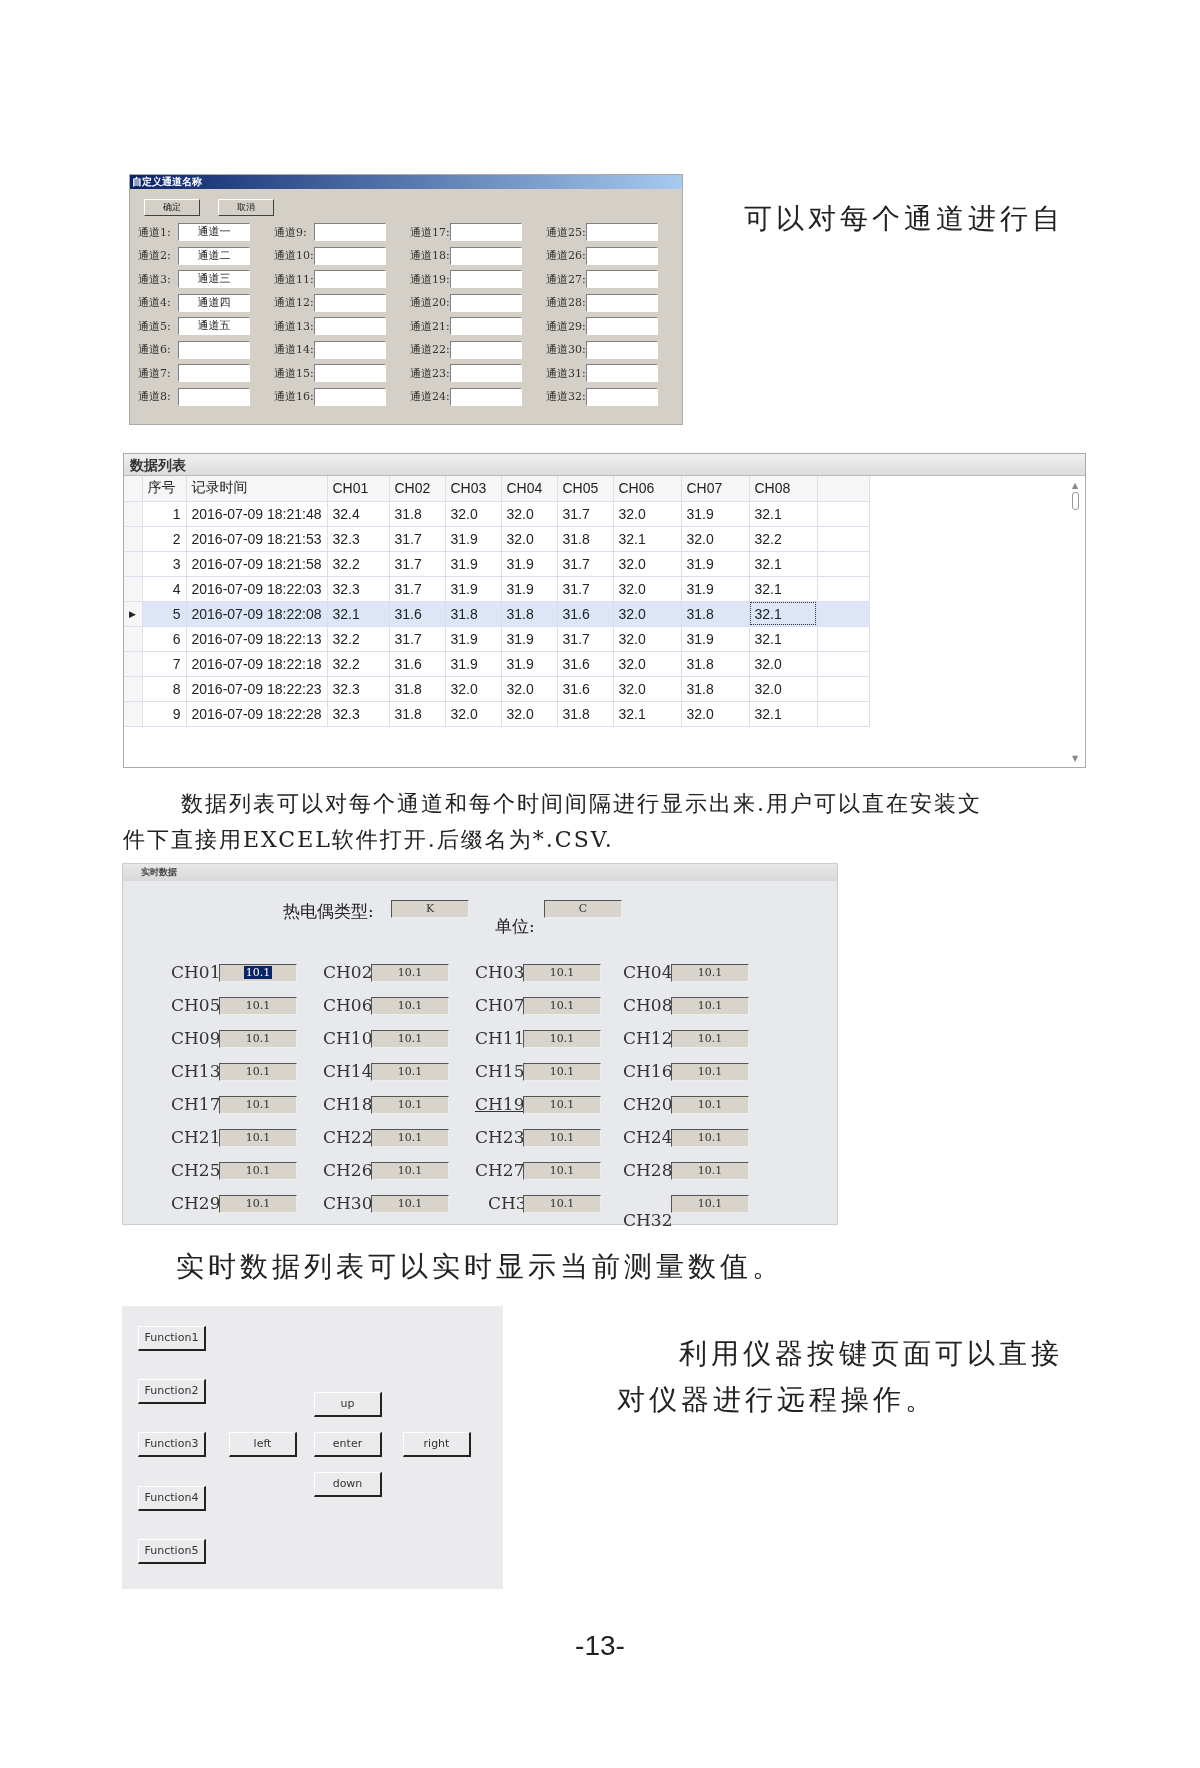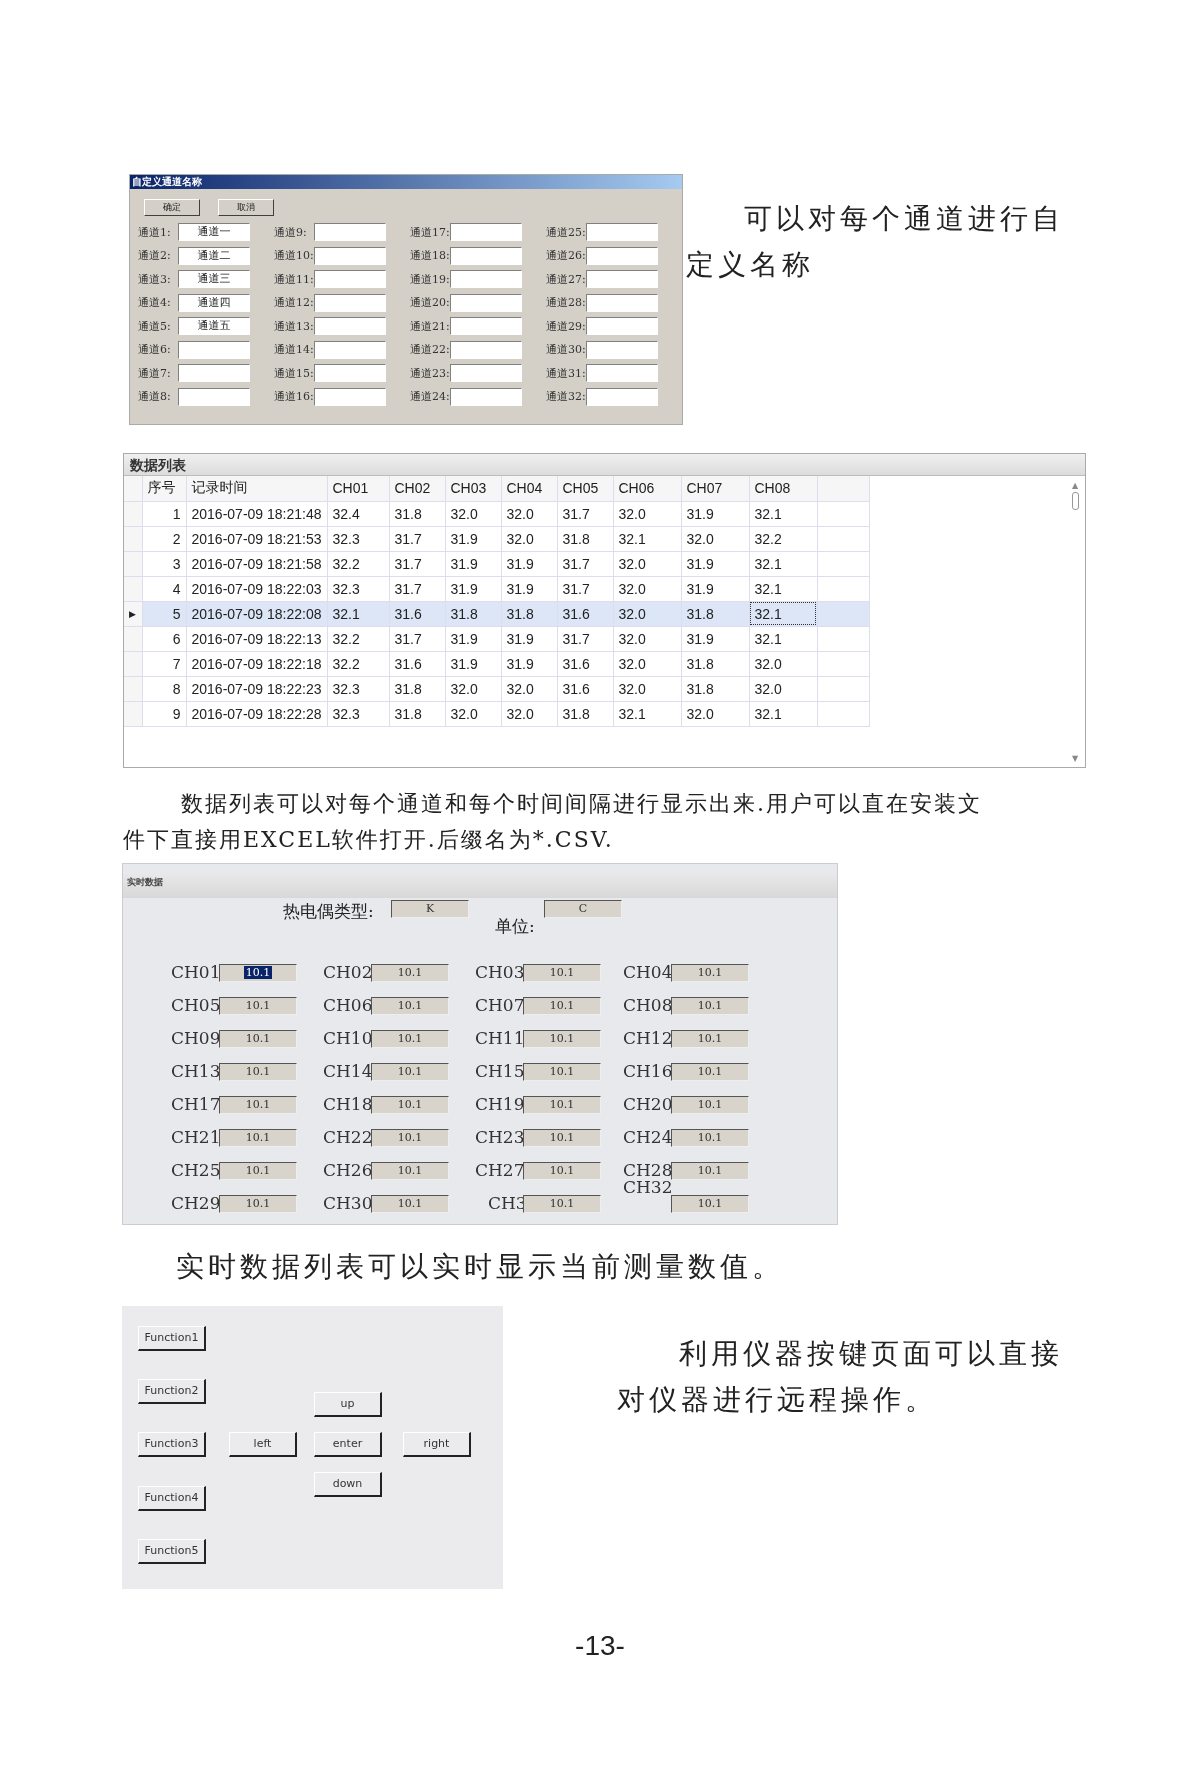--- a/index.html
+++ b/index.html
@@ -18,21 +18,21 @@
 #tbl{left:123px;top:453px;width:963px;height:315px;border:1px solid #aaa;background:#fff;overflow:hidden;}
 #tbl .cap{height:22px;background:linear-gradient(#f0f0f0,#dcdcdc);font-size:14px;font-weight:bold;padding-left:6px;line-height:22px;color:#333;border-bottom:1px solid #bbb;font-family:"DejaVu Sans",sans-serif;}
 #tbl table{border-collapse:collapse;font-family:"Liberation Sans",sans-serif;font-size:14px;}
 #tbl td,#tbl th{border-right:1px solid #dde;border-bottom:1px solid #dde;height:25px;padding:0 5px;text-align:left;font-weight:normal;white-space:nowrap;}
 #tbl th{background:#f6f6f6;}
 #tbl tr.sel td{background:#dce6f7;}
 #tbl .num{text-align:right;}
 #tbl .sb{position:absolute;right:0;top:23px;width:20px;height:290px;background:#fff;}
 
 #rt{left:122px;top:863px;width:716px;height:362px;background:#e8e9ec;border:1px solid #ccc;}
-#rt .cap{height:24px;background:linear-gradient(#e8e8e8,#d8d8d8);font-size:9px;line-height:16px;padding-left:4px;font-weight:bold;color:#444;font-family:"DejaVu Sans",sans-serif;margin-top:10px;}
+#rt .cap{height:17px;background:linear-gradient(#e8e8e8,#d8d8d8);font-size:9px;line-height:16px;padding-left:18px;font-weight:bold;color:#444;font-family:"DejaVu Sans",sans-serif;}
 .rtbox{background:#d8d4cc;border:1px solid;border-color:#555 #eee #eee #555;font-size:11px;text-align:center;height:18px;line-height:16px;color:#333;}
 .chlbl{font-size:17px;color:#333;}
 
 #keys{left:122px;top:1306px;width:381px;height:283px;background:#ebebee;}
 .kbtn{position:absolute;width:68px;height:25px;background:#ebebee;border:1px solid;border-color:#fff #222 #222 #fff;border-width:1px 2px 2px 1px;font-family:"DejaVu Sans",sans-serif;font-size:11px;text-align:center;line-height:22px;color:#333;}
 </style>
 </head>
 <body>
 
 <div id="dlg" class="abs">
@@ -166,21 +166,20 @@
       </div>
       <div class="cell">
         <span class="lbl">通道32:</span>
         <span class="inp"></span>
       </div>
     </div>
 </div>
 
 <div class="abs para" style="left:686px;top:180px;width:400px;">
   <div style="padding-left:58px">可以对每个通道进行自</div>
-  <div>定义名称</div>
 </div>
 
 <div id="tbl" class="abs">
   <div class="cap">数据列表</div>
   <table>
     <thead>
         <tr id="thead-row">
           <th style="width:18px"></th>
           <th style="width:44px">序号</th>
           <th style="width:140px">记录时间</th>
@@ -372,21 +371,21 @@
       <div class="abs chlbl" style="left: 200px; top: 197px;">CH14</div>
       <div class="abs rtbox" style="left: 248px; top: 199px; width: 78px;">10.1</div>
       <div class="abs chlbl" style="left: 352px; top: 197px;">CH15</div>
       <div class="abs rtbox" style="left: 400px; top: 199px; width: 78px;">10.1</div>
       <div class="abs chlbl" style="left: 500px; top: 197px;">CH16</div>
       <div class="abs rtbox" style="left: 548px; top: 199px; width: 78px;">10.1</div>
       <div class="abs chlbl" style="left: 48px; top: 230px;">CH17</div>
       <div class="abs rtbox" style="left: 96px; top: 232px; width: 78px;">10.1</div>
       <div class="abs chlbl" style="left: 200px; top: 230px;">CH18</div>
       <div class="abs rtbox" style="left: 248px; top: 232px; width: 78px;">10.1</div>
-      <div class="abs chlbl" style="left: 352px; top: 230px;">CH19</div>
+      <div class="abs chlbl" style="left: 352px; top: 230px; text-decoration: underline;">CH19</div>
       <div class="abs rtbox" style="left: 400px; top: 232px; width: 78px;">10.1</div>
       <div class="abs chlbl" style="left: 500px; top: 230px;">CH20</div>
       <div class="abs rtbox" style="left: 548px; top: 232px; width: 78px;">10.1</div>
       <div class="abs chlbl" style="left: 48px; top: 263px;">CH21</div>
       <div class="abs rtbox" style="left: 96px; top: 265px; width: 78px;">10.1</div>
       <div class="abs chlbl" style="left: 200px; top: 263px;">CH22</div>
       <div class="abs rtbox" style="left: 248px; top: 265px; width: 78px;">10.1</div>
       <div class="abs chlbl" style="left: 352px; top: 263px;">CH23</div>
       <div class="abs rtbox" style="left: 400px; top: 265px; width: 78px;">10.1</div>
       <div class="abs chlbl" style="left: 500px; top: 263px;">CH24</div>
@@ -398,21 +397,21 @@
       <div class="abs chlbl" style="left: 352px; top: 296px;">CH27</div>
       <div class="abs rtbox" style="left: 400px; top: 298px; width: 78px;">10.1</div>
       <div class="abs chlbl" style="left: 500px; top: 296px;">CH28</div>
       <div class="abs rtbox" style="left: 548px; top: 298px; width: 78px;">10.1</div>
       <div class="abs chlbl" style="left: 48px; top: 329px;">CH29</div>
       <div class="abs rtbox" style="left: 96px; top: 331px; width: 78px;">10.1</div>
       <div class="abs chlbl" style="left: 200px; top: 329px;">CH30</div>
       <div class="abs rtbox" style="left: 248px; top: 331px; width: 78px;">10.1</div>
       <div class="abs chlbl" style="left: 352px; top: 329px; margin-left: 13px;">CH31</div>
       <div class="abs rtbox" style="left: 400px; top: 331px; width: 78px;">10.1</div>
-      <div class="abs chlbl" style="left: 500px; top: 313px;">CH32</div>
+      <div class="abs chlbl" style="left: 500px; top: 346px;">CH32</div>
       <div class="abs rtbox" style="left: 548px; top: 331px; width: 78px;">10.1</div>
     </div>
 </div>
 
 <div class="abs para" style="left:176px;top:1228px;">实时数据列表可以实时显示当前测量数值。</div>
 
 <div id="keys" class="abs">
   <div class="kbtn" style="left:16px;top:20px">Function1</div>
   <div class="kbtn" style="left:16px;top:73px">Function2</div>
   <div class="kbtn" style="left:16px;top:126px">Function3</div>

